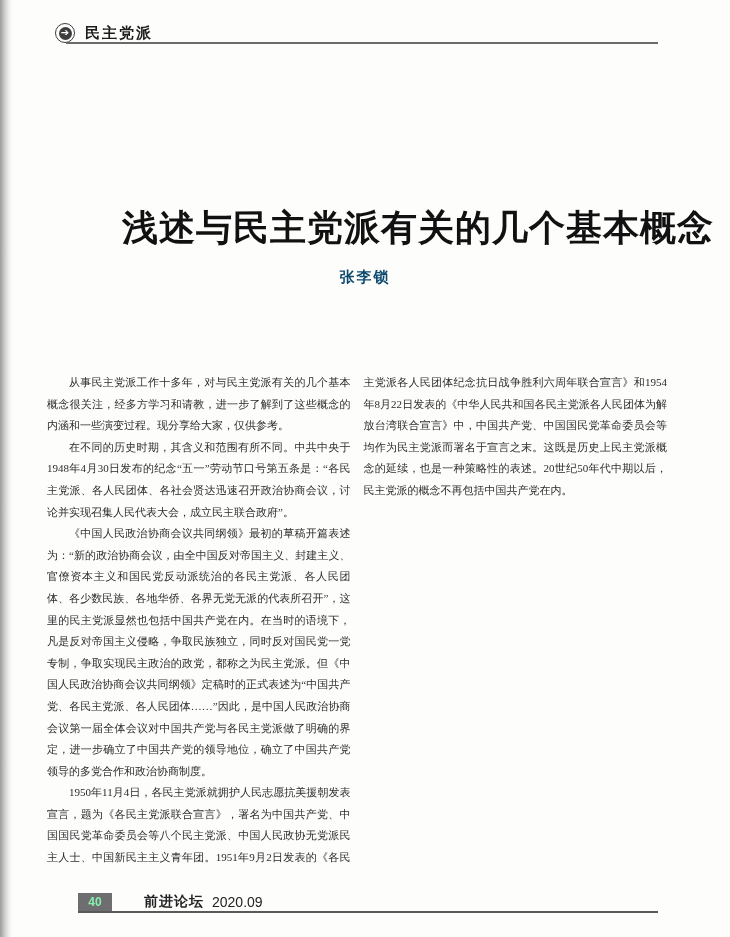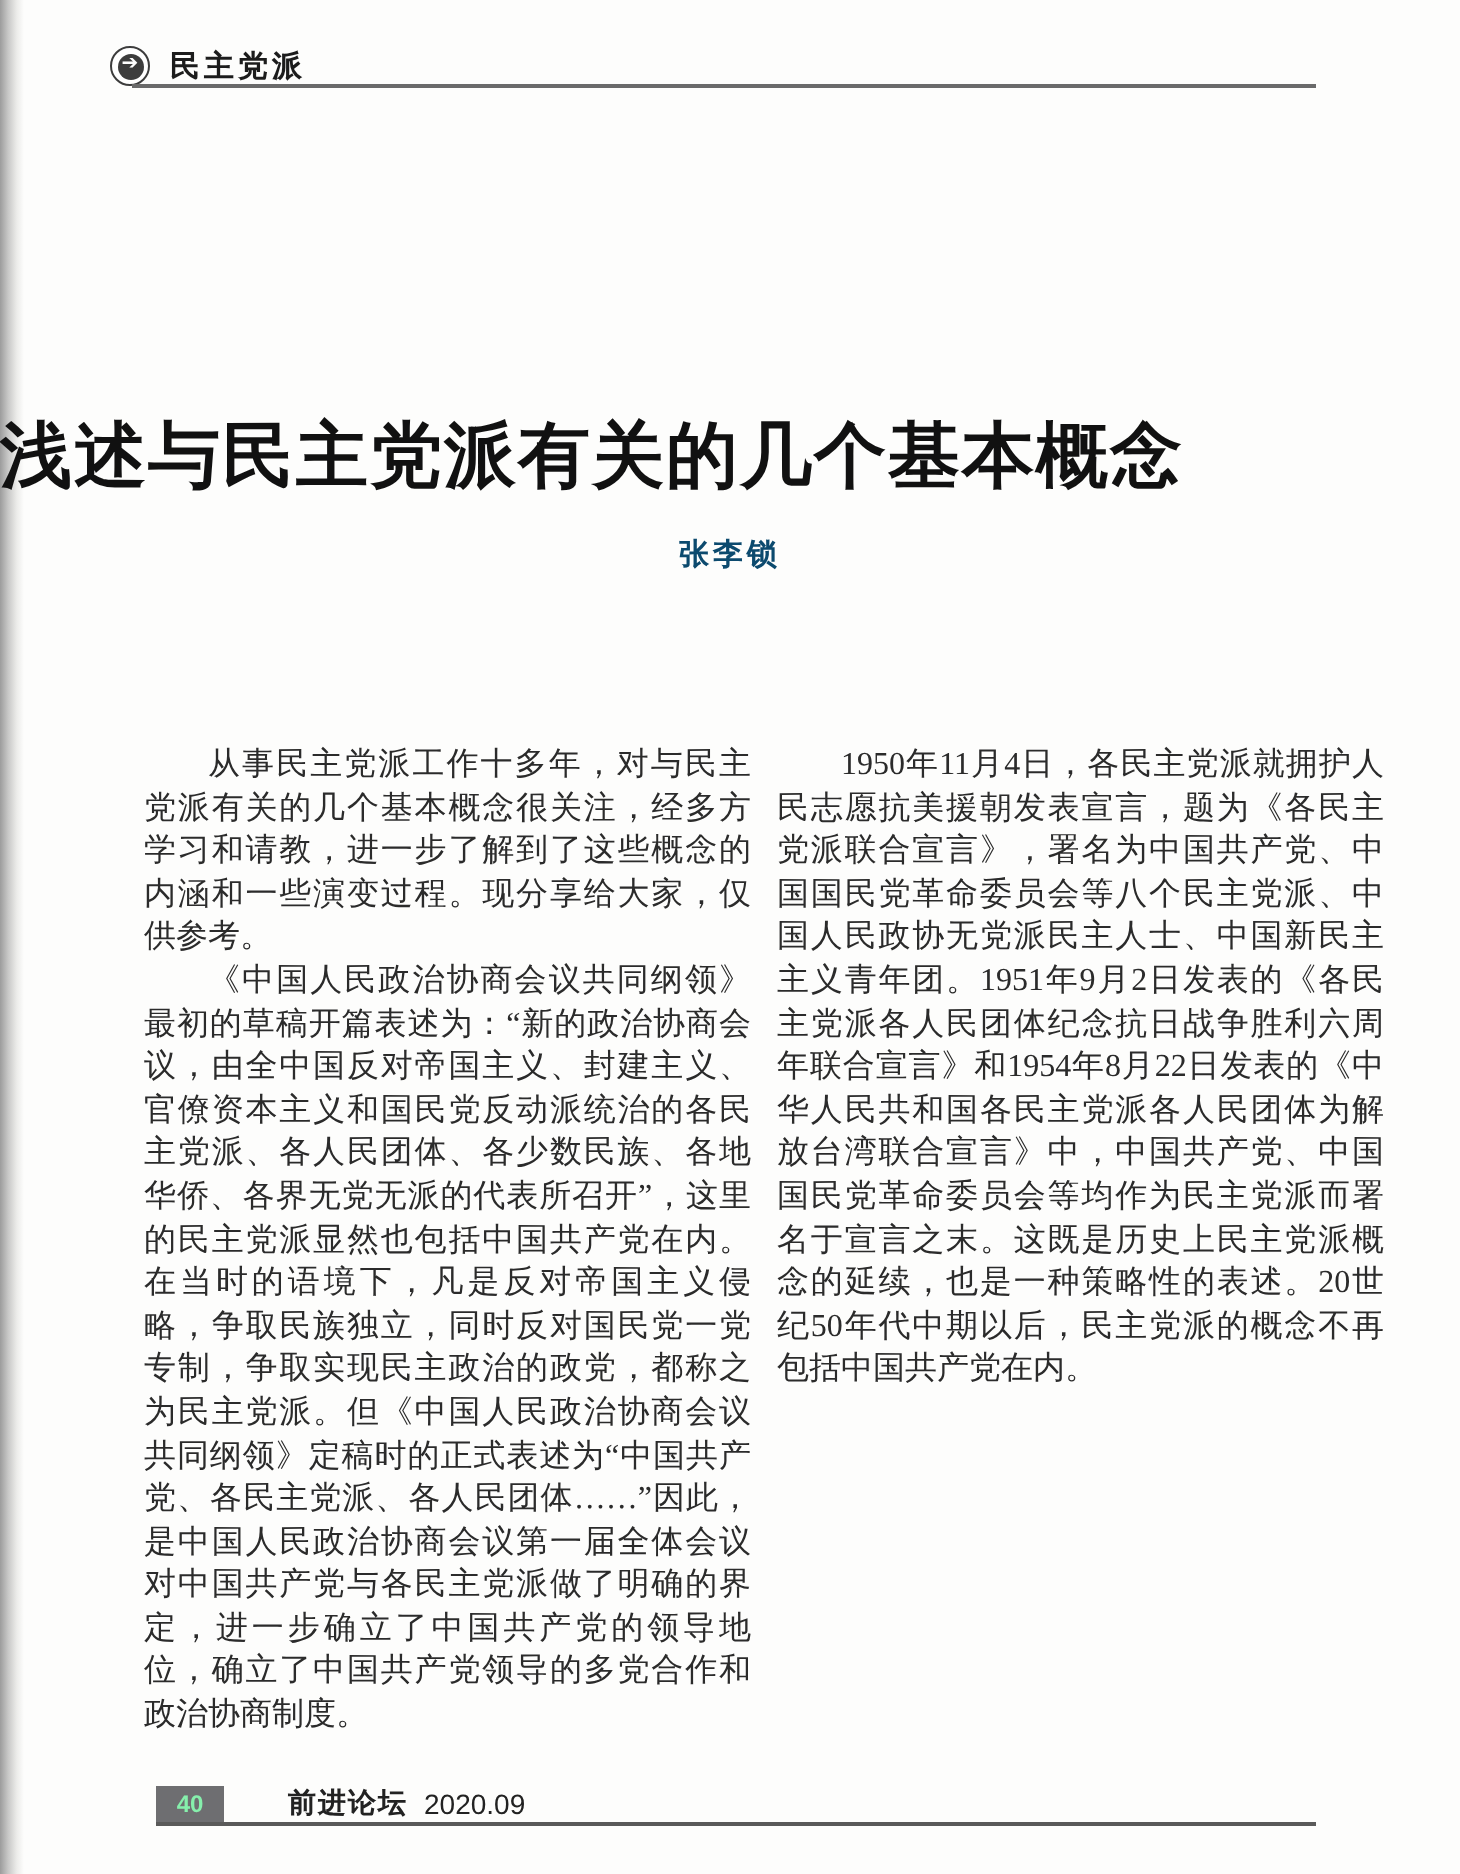--- a/index.html
+++ b/index.html
@@ -38,36 +38,36 @@
   .section-label{
     font-family:"Liberation Sans", sans-serif;
     font-size:15px;font-weight:bold;color:#1c1c1c;letter-spacing:2px;
   }
   .header-rule{
     position:absolute;left:66px;top:42px;width:592px;height:2px;background:#6a6a6a;
   }
   
   .title{
     position:absolute;left:0;top:205px;width:714px;margin:0;
-    text-align:left;
+    text-align:right;
     font-family:"Liberation Sans", sans-serif;
     font-size:36px;font-weight:bold;color:#111;
     letter-spacing:1px;line-height:1.3;
   }
   .author{
     position:absolute;left:0;top:268px;width:730px;
     text-align:center;
     font-family:"Liberation Sans", sans-serif;
     font-size:15px;font-weight:bold;color:#0c4a6e;letter-spacing:2px;
   }
   
   .article{
-    position:absolute;left:72px;top:372px;width:620px;height:518px;
+    position:absolute;left:47px;top:372px;width:620px;height:518px;
     column-count:2;column-gap:13px;column-fill:auto;
-    font-size:16px;line-height:21.6px;color:#2b2b2b;
+    font-size:11px;line-height:21.6px;color:#2b2b2b;
     text-align:justify;overflow:hidden;
   }
   .article p{margin:0;text-indent:2em;}
   .article .lead{
     font-family:"Liberation Sans", sans-serif;
     font-weight:bold;color:#1e1e1e;
   }
   
   .footer{
     position:absolute;left:78px;top:892px;height:20px;
@@ -107,20 +107,21 @@
     </span>
     <span class="section-label">民主党派</span>
   </header>
   <div class="header-rule"></div>
 
   <h1 class="title">浅述与民主党派有关的几个基本概念</h1>
   <div class="author">张李锁</div>
 
   <main class="article">
     <p><span>从事民主党派工作十多年，对与民主党派有关的几个基本概念很关注，经多方学习和请教，进一步了解到了这些概念的内涵和一些演变过程。现分享给大家，仅供参考。</span></p>
+    <p><span>在不同的历史时期，其含义和范围有所不同。中共中央于1948年4月30日发布的纪念“五一”劳动节口号第五条是：“各民主党派、各人民团体、各社会贤达迅速召开政治协商会议，讨论并实现召集人民代表大会，成立民主联合政府”。</span></p>
     <p><span>《中国人民政治协商会议共同纲领》最初的草稿开篇表述为：“新的政治协商会议，由全中国反对帝国主义、封建主义、官僚资本主义和国民党反动派统治的各民主党派、各人民团体、各少数民族、各地华侨、各界无党无派的代表所召开”，这里的民主党派显然也包括中国共产党在内。在当时的语境下，凡是反对帝国主义侵略，争取民族独立，同时反对国民党一党专制，争取实现民主政治的政党，都称之为民主党派。但《中国人民政治协商会议共同纲领》定稿时的正式表述为“中国共产党、各民主党派、各人民团体……”因此，是中国人民政治协商会议第一届全体会议对中国共产党与各民主党派做了明确的界定，进一步确立了中国共产党的领导地位，确立了中国共产党领导的多党合作和政治协商制度。</span></p>
     <p><span>1950年11月4日，各民主党派就拥护人民志愿抗美援朝发表宣言，题为《各民主党派联合宣言》，署名为中国共产党、中国国民党革命委员会等八个民主党派、中国人民政协无党派民主人士、中国新民主主义青年团。1951年9月2日发表的《各民主党派各人民团体纪念抗日战争胜利六周年联合宣言》和1954年8月22日发表的《中华人民共和国各民主党派各人民团体为解放台湾联合宣言》中，中国共产党、中国国民党革命委员会等均作为民主党派而署名于宣言之末。这既是历史上民主党派概念的延续，也是一种策略性的表述。20世纪50年代中期以后，民主党派的概念不再包括中国共产党在内。</span></p>
 
   </main>
 
   <footer class="footer">
     <span class="pagenum">40</span>
     <span class="journal">前进论坛</span>
     <span class="issue">2020.09</span>
   </footer>

